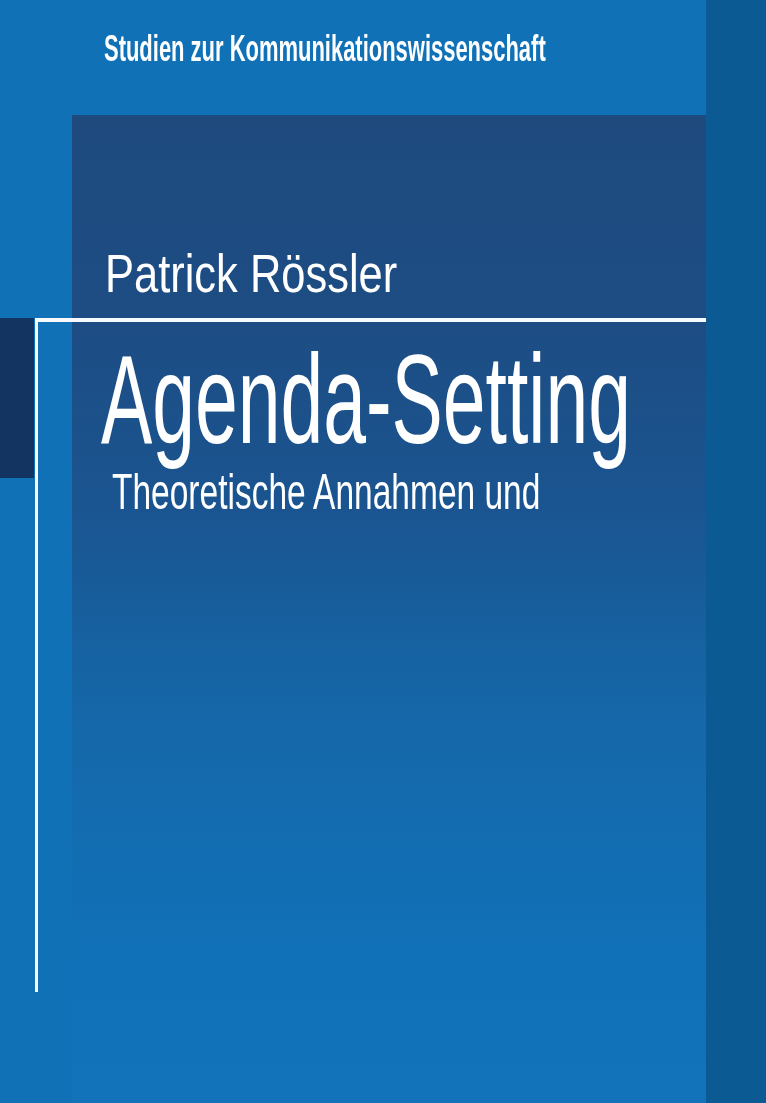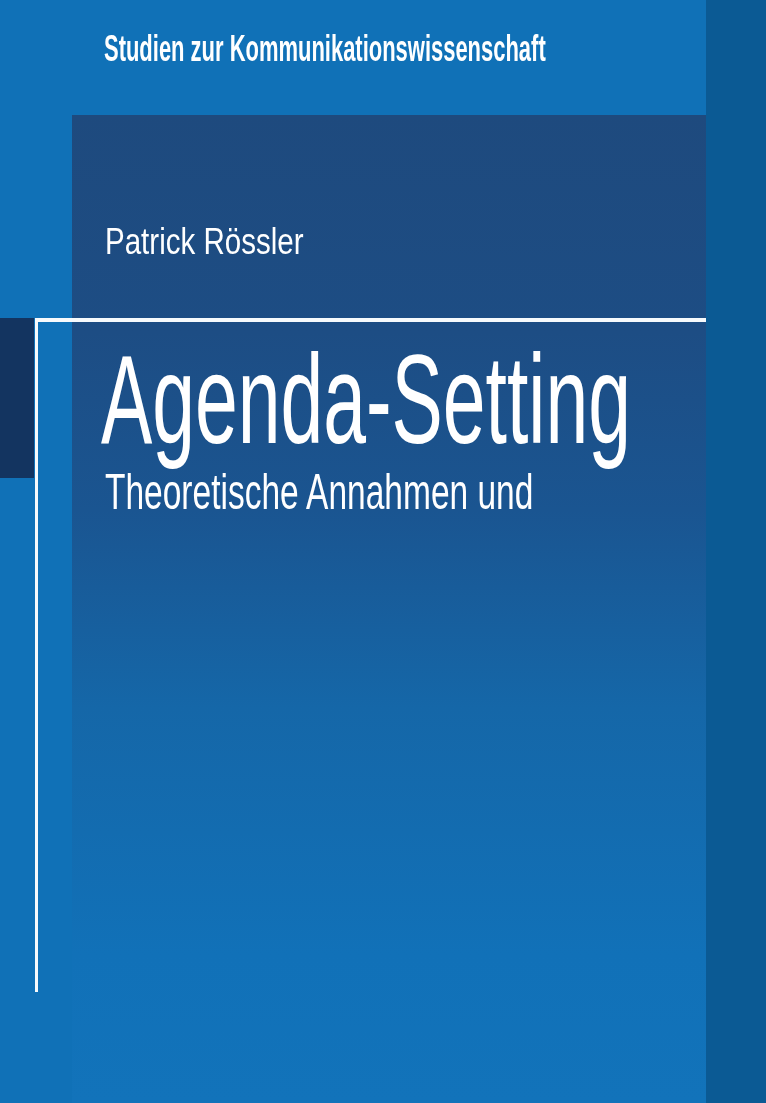--- a/index.html
+++ b/index.html
@@ -72,35 +72,35 @@
   }
   .series {
     left: 104px;
     top: 31px;
     font-size: 36px;
     font-weight: bold;
   }
   .series .cx { transform: scaleX(0.61); }
   .author {
     left: 105px;
-    top: 224px;
-    font-size: 36px;
+    top: 247px;
+    font-size: 53px;
     font-weight: normal;
   }
   .author .cx { transform: scaleX(0.82); }
   .title {
     left: 101px;
     top: 337px;
     margin: 0;
     font-size: 126px;
     font-weight: normal;
   }
   .title .cx { transform: scaleX(0.61); }
   .subtitle {
-    left: 105px;
+    left: 112px;
     top: 467px;
     font-size: 50px;
     font-weight: normal;
   }
   .subtitle .subline {
     height: 50px;
     line-height: 50px;
   }
   .subtitle .cx { transform: scaleX(0.67); }
 </style>

